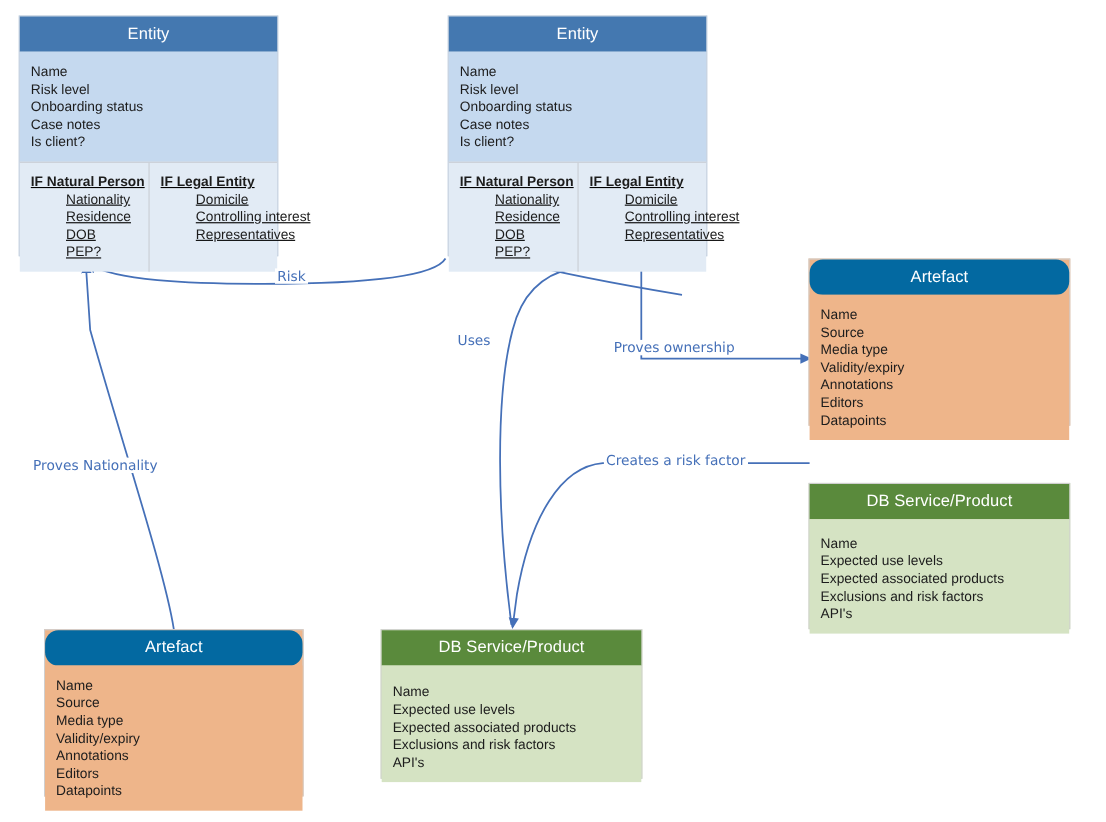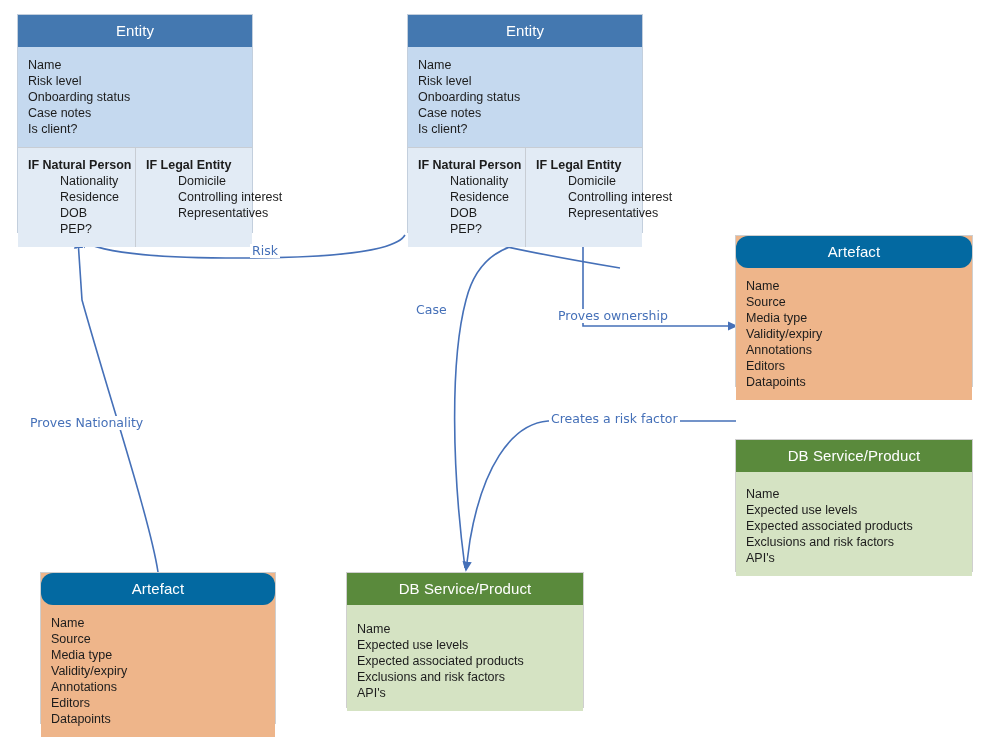--- a/index.html
+++ b/index.html
@@ -66,21 +66,21 @@
   .split .col .head {
     font-weight: bold;
     white-space: nowrap;
   }
   .split .col .row { white-space: nowrap; margin-left: 32px; }
 
   
   .entity .node-header { background: #4478b0; }
   .entity { background: #dbe5f1; border-color: #c3cfdd; }
   .entity .node-body { background: #c5d9ef; }
-  .entity .split { background: #e2ebf5; }
+  .entity .split { background: #e2ebf5; text-decoration: underline; }
 
   
   .artefact .node-header { background: #0369a1; border-radius: 12px; }
   .artefact { background: #eeb58a; border-color: #cfcfcf; }
   .artefact .node-body { background: #eeb58a; }
 
   
   .dbsvc .node-header { background: #5a8a3c; }
   .dbsvc { background: #d5e3c3; border-color: #cfcfcf; }
   .dbsvc .node-body { background: #d5e3c3; }
@@ -214,18 +214,18 @@
     <div class="node-body" style="padding-top:16px;">
       <div class="row">Name</div>
       <div class="row">Expected use levels</div>
       <div class="row">Expected associated products</div>
       <div class="row">Exclusions and risk factors</div>
       <div class="row">API's</div>
     </div>
   </div>
 
   <div class="edge-label" style="left:250px; top:244px;">Risk</div>
-  <div class="edge-label" style="left:414px; top:303px;">Case</div>
+  <div class="edge-label" style="left:414px; top:303px;">Uses</div>
   <div class="edge-label" style="left:556px; top:309px;">Proves ownership</div>
   <div class="edge-label" style="left:549px; top:412px;">Creates a risk factor</div>
   <div class="edge-label" style="left:28px; top:405px;margin-top:11px;">Proves Nationality</div>
 
 </div>
 
 </body></html>

